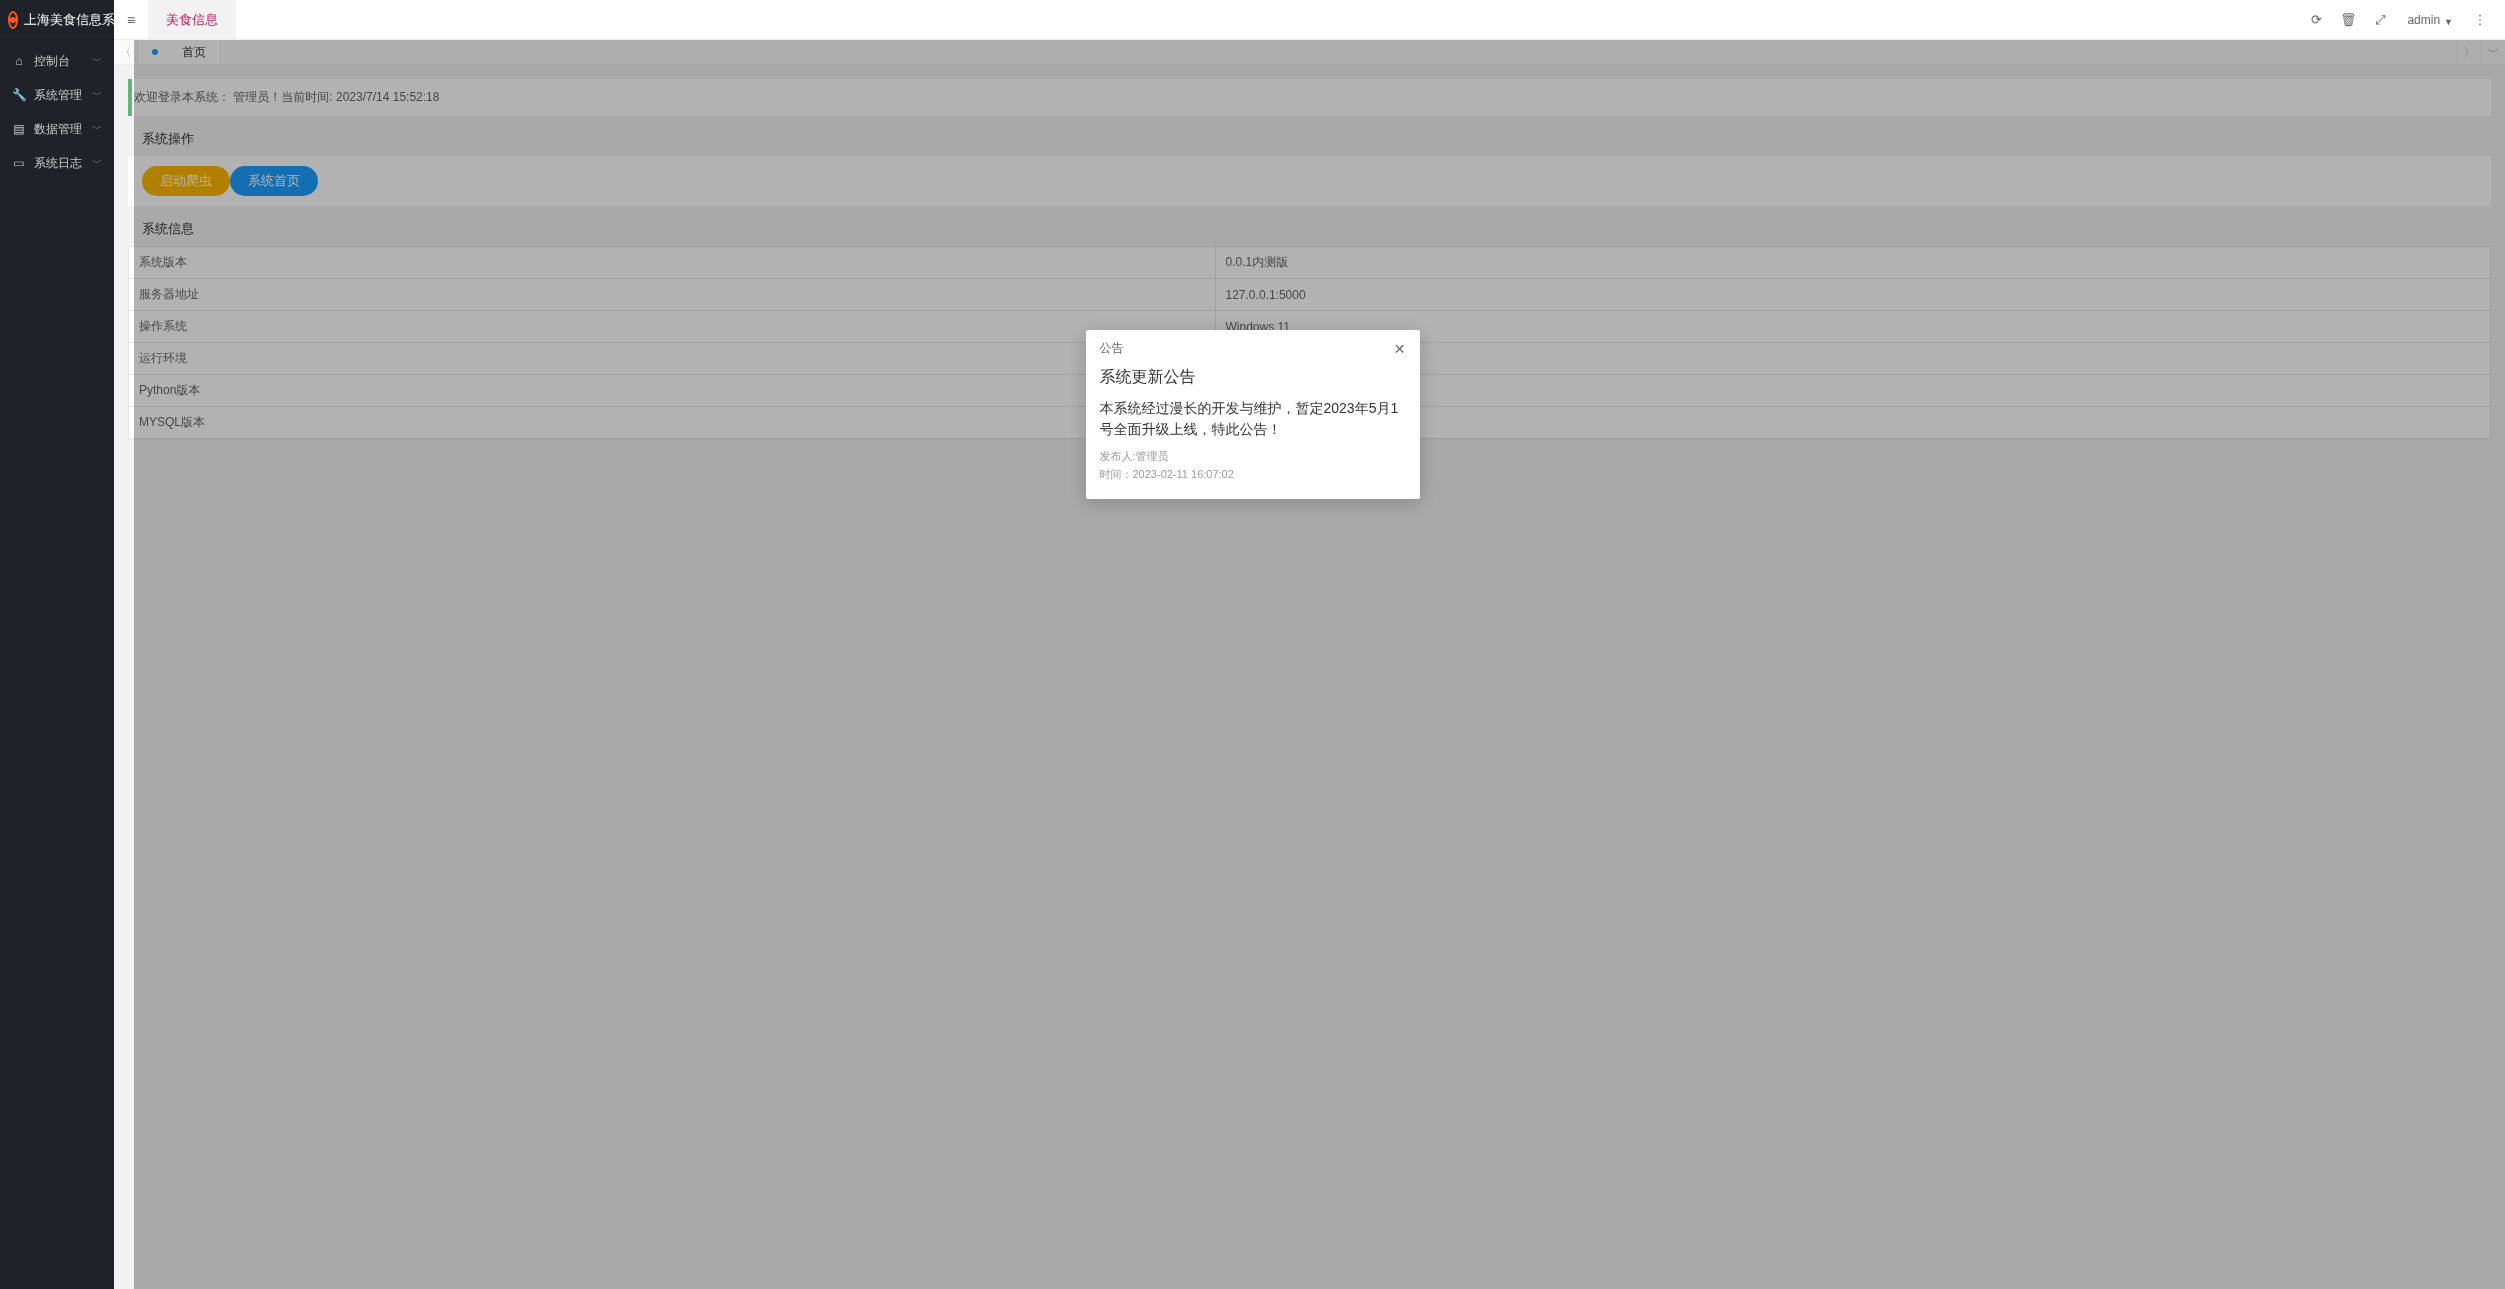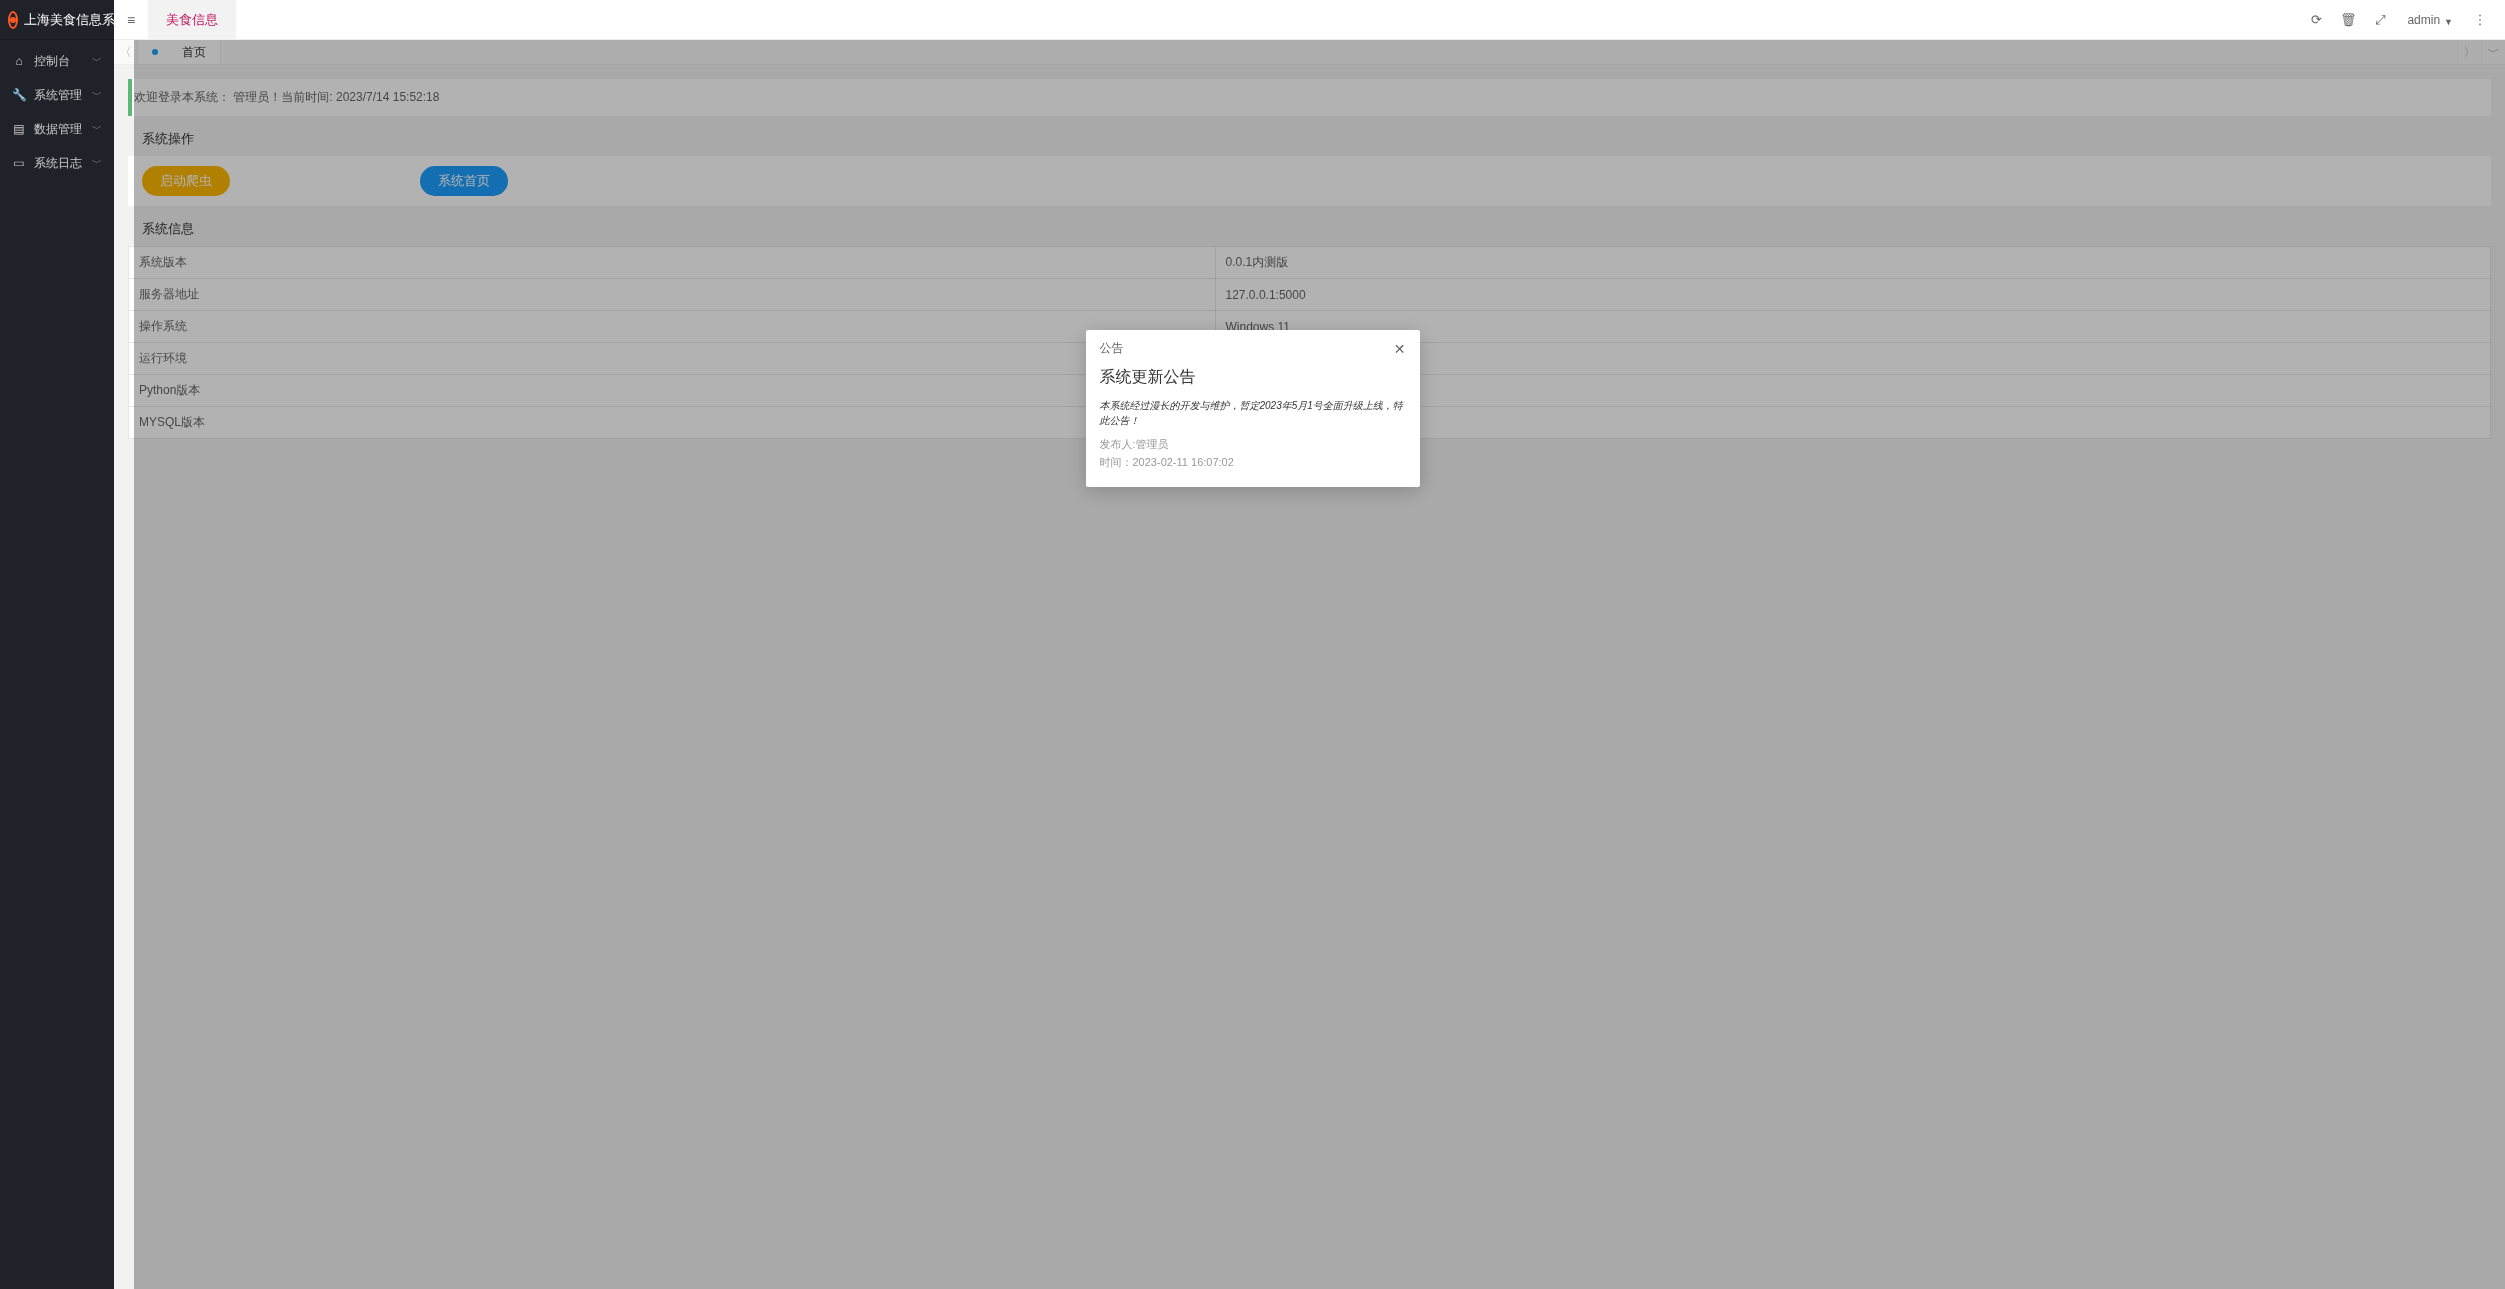--- a/index.html
+++ b/index.html
@@ -35,36 +35,36 @@
     .tab-nav-arrow { width: 24px; display: flex; align-items: center; justify-content: center; color: #999; cursor: pointer; border-right: 1px solid #eee; font-size: 12px;}
     .tab-nav-arrow.right { border-left: 1px solid #eee; border-right: none; }
     .tab-item { display: flex; align-items: center; padding: 0 14px; background: #fff; border-right: 1px solid #eee; font-size: 12px; cursor: pointer; gap: 24px; }
     .tab-dot { width: 6px; height: 6px; border-radius: 50%; background: #1E9FFF; }
     .tab-strip .spacer { flex: 1; }
     
     
     .content { flex: 1; padding: 14px; overflow: auto; }
     .welcome-bar { background: #fff; border-left: 4px solid #5FB878; padding: 10px 2px; font-size: 12px; color: #666; margin-bottom: 6px; }
     .section-title { font-size: 13px; color: #333; padding: 8px 14px; }
-    .btn-row { background: #fff; padding: 10px 14px; display: flex; gap: 190px; margin-bottom: 6px; }
+    .btn-row { background: #fff; padding: 10px 14px; display: flex; margin-bottom: 6px; }
     .btn { display: inline-flex; align-items: center; height: 30px; padding: 0 18px; border-radius: 15px; color: #fff; font-size: 13px; border: none; cursor: pointer; }
     .btn-warm { background: #FFB800; }
     .btn-blue { background: #1E9FFF; }
     .info-table { width: 100%; border-collapse: collapse; background: #fff; font-size: 12px; }
     .info-table td { border: 1px solid #e6e6e6; padding: 7px 10px; color: #666; }
     .info-table td:first-child { width: 46%; }
     
     
     .overlay { position: fixed; inset: 0; top: 40px; left: 134px; background: rgba(0,0,0,0.3); }
     .modal { position: fixed; width: 334px; left: 50%; top: 330px; transform: translateX(-50%); background: #fff; border-radius: 2px; box-shadow: 0 4px 20px rgba(0,0,0,0.2); }
     .modal-head { display: flex; align-items: flex-end; padding: 10px 14px; font-size: 12px; color: #666; }
     .modal-close { margin-left: auto; cursor: pointer; color: #666; font-size: 14px; }
     .modal-body { padding: 0 14px 16px; }
     .modal-title2 { font-size: 16px; color: #333; margin-bottom: 10px; }
-    .modal-text { font-size: 10px; color: #333; line-height: 1.5; margin-bottom: 8px; font-style: italic; }
+    .modal-text { font-size: 14px; color: #333; line-height: 1.5; margin-bottom: 8px; }
     .modal-meta { font-size: 11px; color: #999; line-height: 1.6; }
     
     .watermark { position: fixed; right: 12px; bottom: 10px; color: #aaa; font-size: 12px; }
   </style>
 </head>
 <body>
 
 <div class="app">
   <aside class="sidebar">
     <div class="logo-area">

